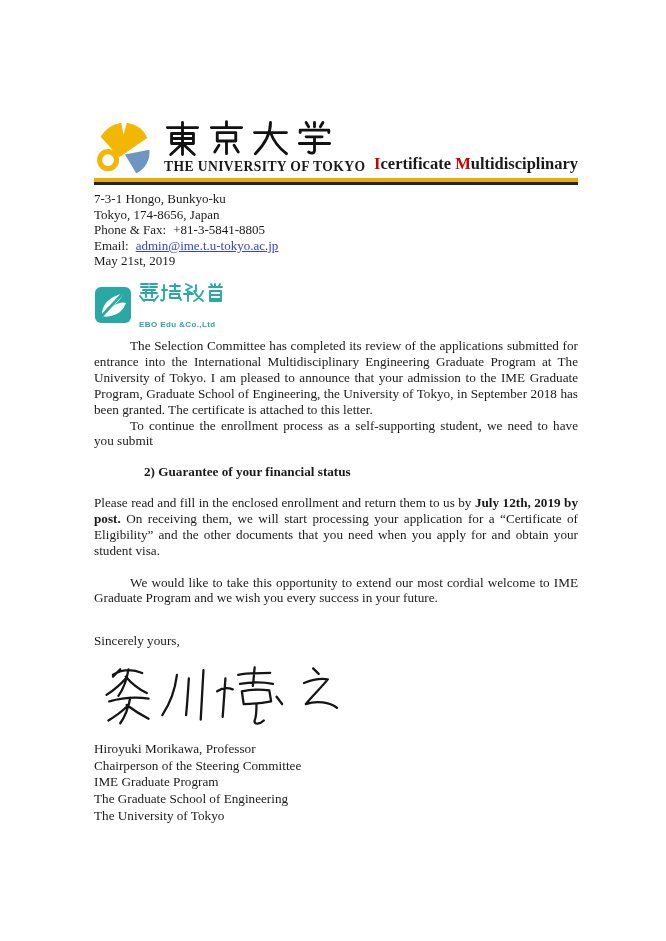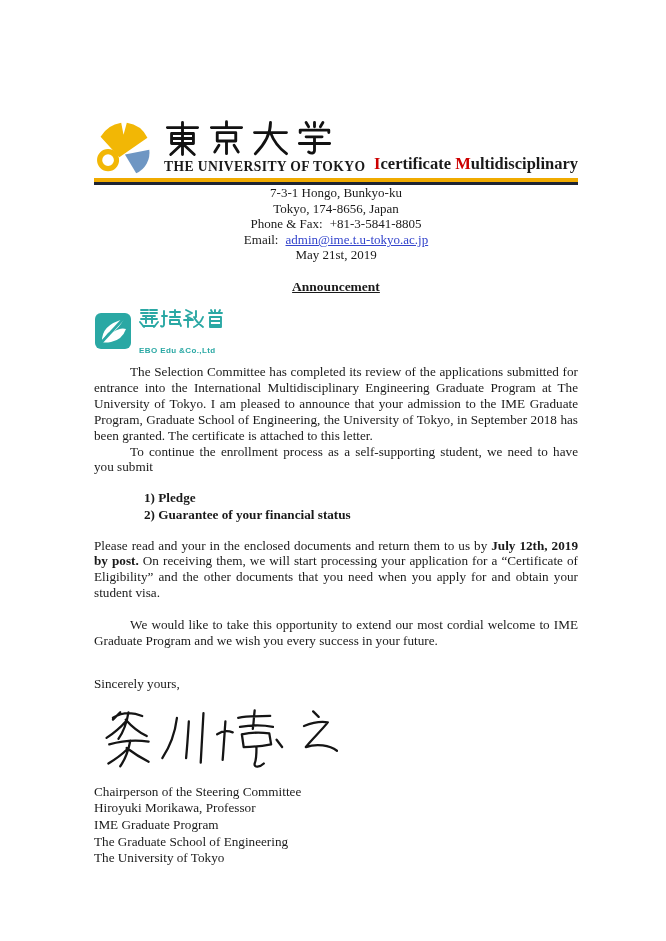--- a/index.html
+++ b/index.html
@@ -19,21 +19,21 @@
   .kanji-row { display:flex; gap:7px; align-items:flex-end; margin-bottom:2px; }
   .kanji-row svg { width:37px; height:37px; }
   .kanji-row svg path { stroke:#121212; stroke-width:3.4; fill:none; stroke-linecap:round; stroke-linejoin:round; }
   .uni-caption { font-weight:bold; font-size:13.6px; letter-spacing:.4px; white-space:nowrap; }
   .program-title { text-align:left; font-weight:bold; font-size:16.5px; line-height:21px; white-space:nowrap; padding-bottom:1px; }
   .red { color:#cc0000; }
 
   .header-bar { margin-top:3px; height:7px; background:#f0ab00; border-bottom:3px solid #1d2433; }
 
   
-  .contact { margin-top:0; text-align:center; font-size:13px; line-height:15.6px; }
+  .contact { margin-top:6px; text-align:left; font-size:13px; line-height:15.6px; }
   .contact a { color:#3344cc; }
   .contact .lbl { margin-right:7px; }
 
   
   .announcement { margin-top:16px; text-align:center; font-weight:bold; font-size:13.5px; text-decoration:underline; }
 
   
   .ebo { margin-top:13px; display:flex; align-items:center; gap:7px; }
   .ebo-icon { width:38px; height:38px; display:block; }
   .ebo-text { display:flex; flex-direction:column; gap:17px;justify-content:space-between; }
@@ -94,21 +94,20 @@
   <div class="header-bar"></div>
 
   <div class="contact">
     <div>7-3-1 Hongo, Bunkyo-ku</div>
     <div>Tokyo, 174-8656, Japan</div>
     <div><span class="lbl">Phone &amp; Fax:</span><span>+81-3-5841-8805</span></div>
     <div><span class="lbl">Email:</span><a href="#">admin@ime.t.u-tokyo.ac.jp</a></div>
     <div>May 21st, 2019</div>
   </div>
 
-  <div class="announcement">Announcement</div>
 
   <div class="ebo">
     <svg class="ebo-icon" viewBox="0 0 38 38">
       <rect x="1" y="1" width="36" height="36" rx="6" fill="#2aa8a4"></rect>
       <path d="M8 30 Q7 13 30 7 Q25 16 19 20 Q27 15 32 17 Q28 28 17 30 Q11 31 8 30 Z" fill="#ffffff"></path>
       <line x1="31" y1="5" x2="6" y2="32" stroke="#2aa8a4" stroke-width="2.6"></line>
       <line x1="8" y1="30" x2="15" y2="21" stroke="#2aa8a4" stroke-width="1.4"></line>
     </svg>
     <div class="ebo-text">
       <div class="ebo-cjk" aria-label="翼搏教育">
@@ -121,42 +120,41 @@
       </div>
       <div class="ebo-en">EBO Edu &amp;Co.,Ltd</div>
     </div>
   </div>
 
   <div class="body-text">
     <p class="para-indent">The Selection Committee has completed its review of the applications submitted for entrance into the International Multidisciplinary Engineering Graduate Program at The University of Tokyo.  I am pleased to announce that your admission to the IME Graduate Program, Graduate School of Engineering, the University of Tokyo, in September 2018 has been granted.  The certificate is attached to this letter.</p>
     <p class="para-indent">To continue the enrollment process as a self-supporting student, we need to have you submit</p>
 
     <div class="list">
-      <div>1) Pledge</div>
       <div>2) Guarantee of your financial status</div>
     </div>
 
-    <p class="p3"><span>Please read and your in the enclosed documents and return them to us by </span><b>July 12th, 2019 by post.</b><span>  On receiving them, we will start processing your application for a “Certificate of Eligibility” and the other documents that you need when you apply for and obtain your student visa.</span></p>
+    <p class="p3"><span>Please read and fill in the enclosed enrollment and return them to us by </span><b>July 12th, 2019 by post.</b><span>  On receiving them, we will start processing your application for a “Certificate of Eligibility” and the other documents that you need when you apply for and obtain your student visa.</span></p>
 
     <p class="p4 para-indent">We would like to take this opportunity to extend our most cordial welcome to IME Graduate Program and we wish you every success in your future.</p>
 
     <p class="closing">Sincerely yours,</p>
   </div>
 
   <div class="signature" aria-label="森川博之">
     <svg viewBox="0 0 260 70">
       <path d="M14 14 C24 8 36 8 46 12 M22 8 L14 16 M31 8 C29 20 25 30 20 37 M28 18 C21 26 13 32 7 36 M28 16 C35 24 43 30 51 34"></path>
       <path d="M10 43 C24 39 40 38 53 40 M33 39 C31 49 27 60 22 67 M29 49 C22 56 14 61 9 64 M29 47 C37 53 45 58 53 62"></path>
       <path d="M84 14 C82 30 76 46 68 58 M97 18 C96 34 95 48 94 58 M113 9 C112 28 111 46 110 63"></path>
       <path d="M137 18 C136 32 135 48 134 60 M128 32 C134 28 140 28 145 30 M151 14 C163 12 175 12 186 12 M169 6 C168 14 168 20 167 26 M153 24 C165 22 179 22 189 24 M155 32 C165 30 177 30 185 31 L187 43 C176 45 165 46 157 46 L155 32 M171 46 C171 54 171 60 169 64 C168 69 175 68 179 64 M193 38 L199 46"></path>
       <path d="M233 7 L239 13 M223 23 C233 19 243 18 249 19 M249 19 C241 29 231 38 225 46 M225 46 C237 42 251 44 259 50"></path>
     </svg>
   </div>
 
   <div class="signoff">
+    <div>Hiroyuki Morikawa, Professor</div>
     <div>Chairperson of the Steering Committee</div>
-    <div>Hiroyuki Morikawa, Professor</div>
     <div>IME Graduate Program</div>
     <div>The Graduate School of Engineering</div>
     <div>The University of Tokyo</div>
   </div>
 
 </div>
 
 </body></html>

